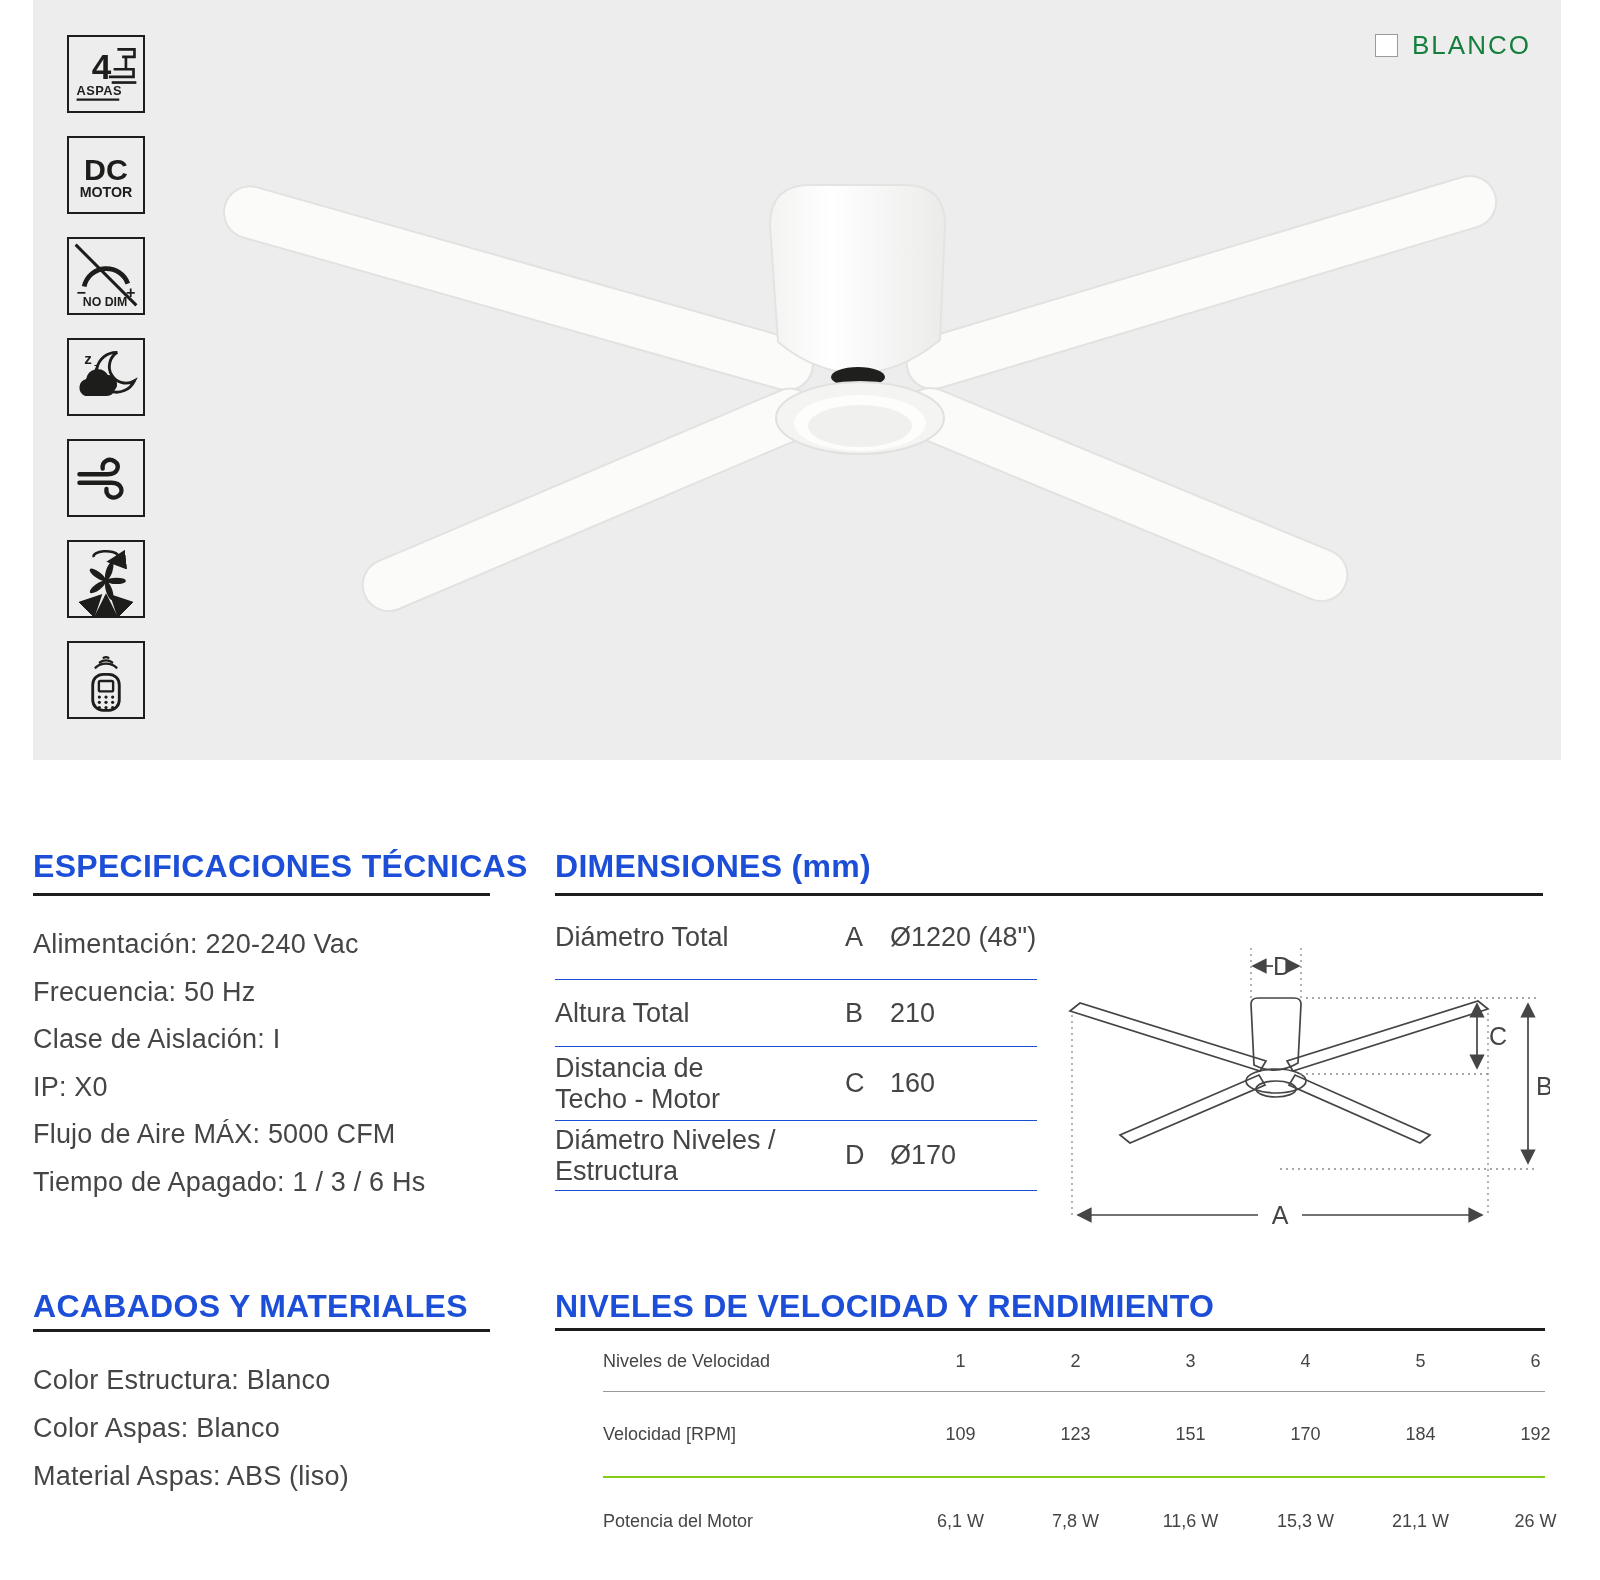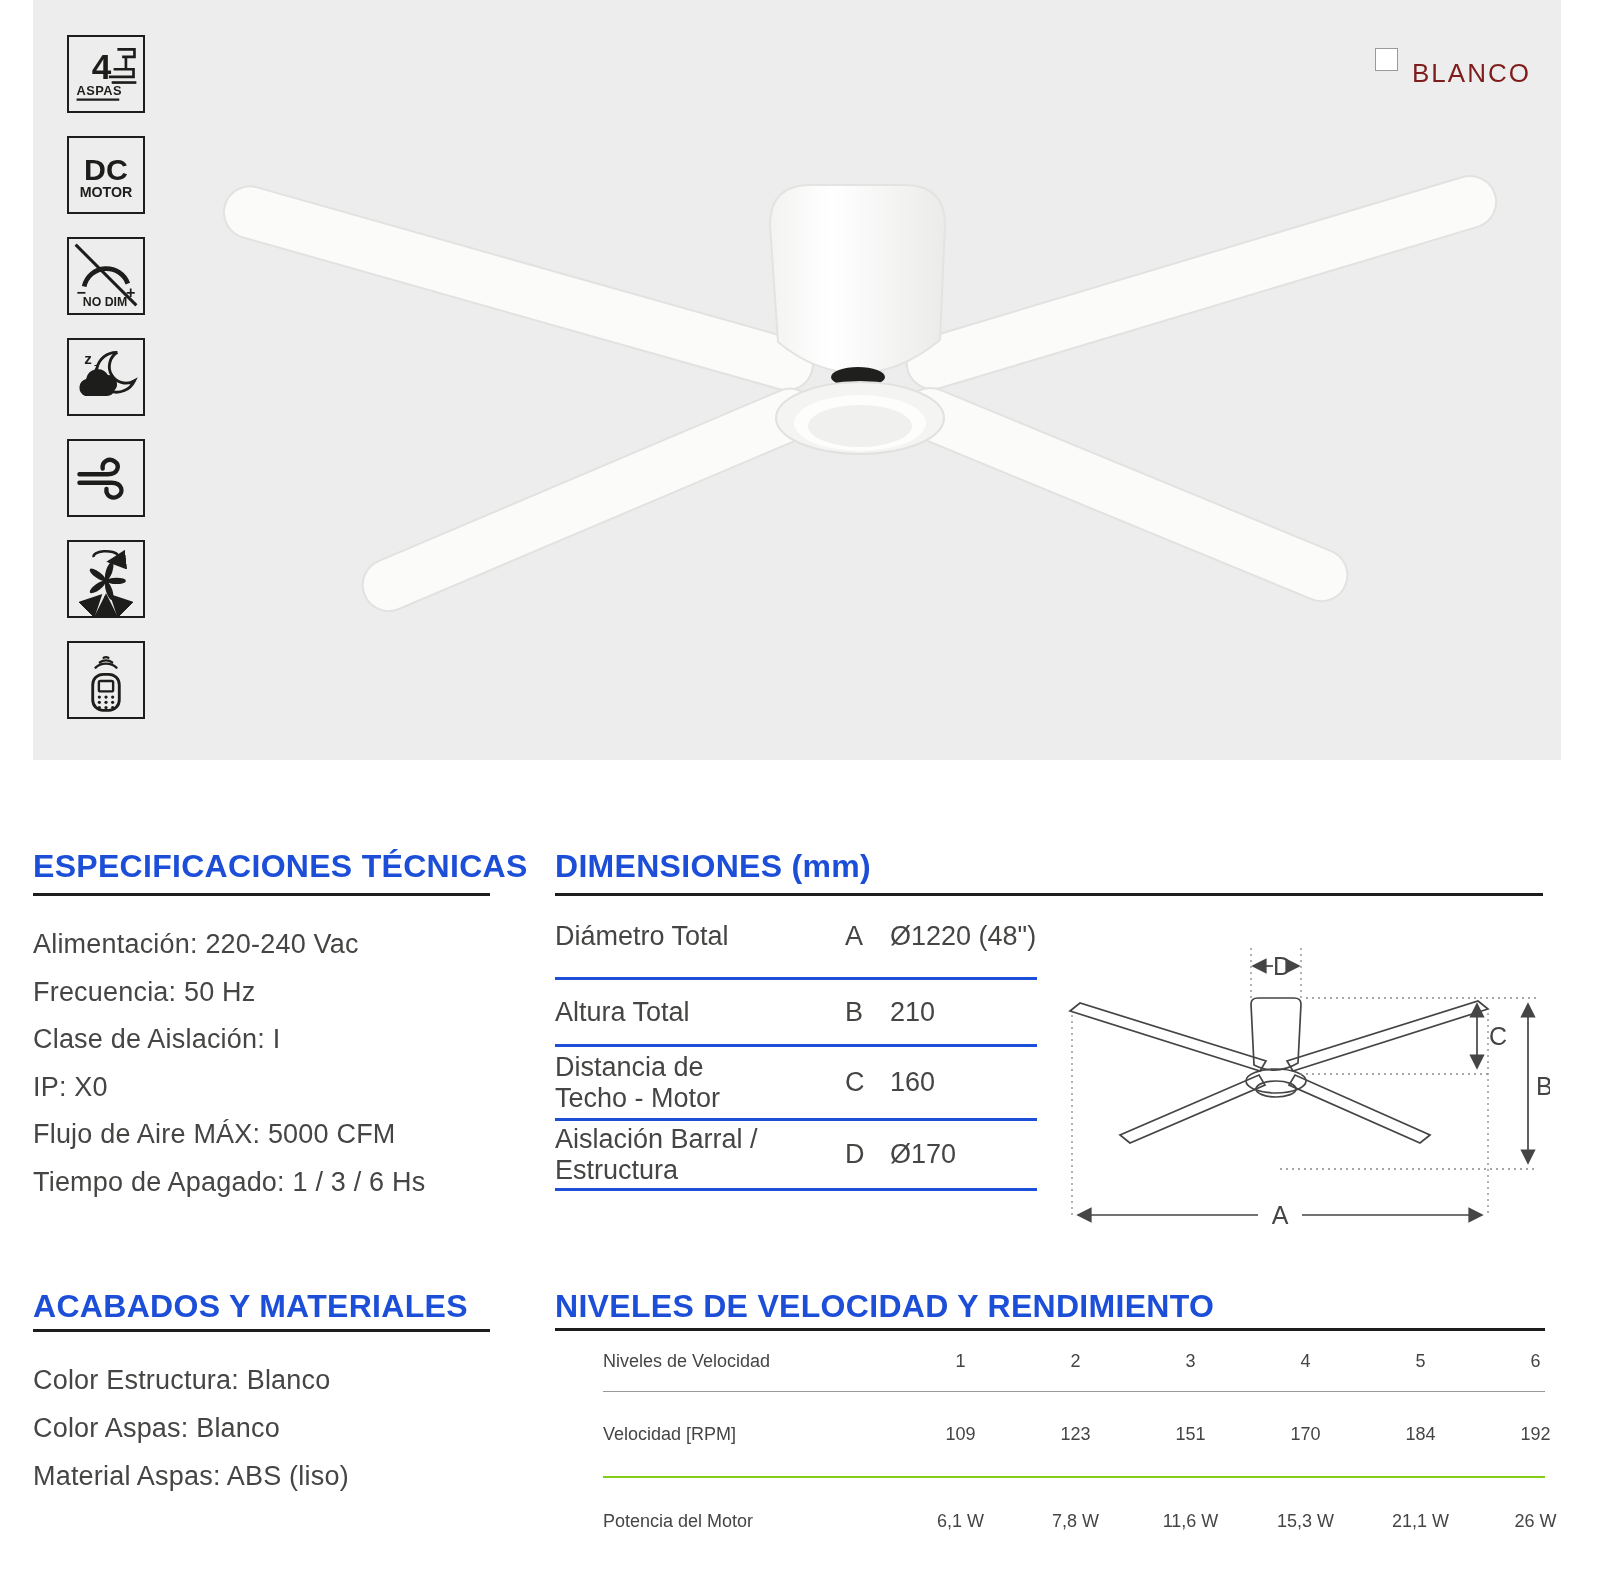--- a/index.html
+++ b/index.html
@@ -9,32 +9,32 @@
   }
   
   .hero{position:absolute;left:33px;top:0;width:1528px;height:760px;background:#ededed;}
   .icon-box{
     position:absolute;left:34px;width:78px;height:78px;
     border:2.5px solid #1d1d1b;box-sizing:border-box;background:transparent;
   }
   .icon-box svg{width:100%;height:100%;display:block;}
   .color-option{position:absolute;left:1342px;top:30px;display:flex;align-items:center;gap:14px;}
   .swatch{width:23px;height:23px;background:#ffffff;border:1.5px solid #9a9a9a;box-sizing:border-box;}
-  .color-label{font-size:26px;color:#7f1d1d;letter-spacing:2px;margin-top:28px;}
+  .color-label{font-size:26px;color:#15803d;letter-spacing:2px;}
   .fan-photo{position:absolute;left:137px;top:130px;}
   
   .sec-title{position:absolute;margin:0;font-size:32px;font-weight:bold;color:#1d4ed8;letter-spacing:.3px;}
   .rule{position:absolute;height:3px;background:#1d1d1b;}
   
   .text-list{position:absolute;font-size:27px;line-height:47.5px;letter-spacing:.2px;color:#454544;}
   
   .dim-table{position:absolute;left:555px;top:896px;width:482px;}
   .dim-row{
     display:grid;grid-template-columns:290px 45px 1fr;align-items:center;
-    border-bottom:3px solid #1d4ed8;font-size:27px;box-sizing:border-box;
+    border-bottom:1px solid #1d4ed8;font-size:27px;box-sizing:border-box;
   }
   .dim-row:nth-child(1){min-height:84px;}
   .dim-row:nth-child(2){min-height:67px;}
   .dim-row:nth-child(3){min-height:74px;}
   .dim-row:nth-child(4){min-height:70px;}
   .dim-label div{line-height:31px;}
   .dim-diagram{position:absolute;left:1030px;top:903px;}
   
   .perf-table{position:absolute;left:555px;top:1331px;width:990px;}
   .perf-row{
@@ -213,21 +213,21 @@
   <div class="dim-row">
     <div class="dim-label">
       <div>Distancia de</div>
         <div>Techo - Motor</div>
     </div>
     <div>C</div>
     <div>160</div>
   </div>
   <div class="dim-row">
     <div class="dim-label">
-      <div>Aislación Barral /</div>
+      <div>Diámetro Niveles /</div>
         <div>Estructura</div>
     </div>
     <div>D</div>
     <div>Ø170</div>
   </div>
 </div>
 
 <svg class="dim-diagram" width="520" height="330" viewBox="0 0 520 330">
   <g stroke="#454545" stroke-width="1.7" fill="none">
 

